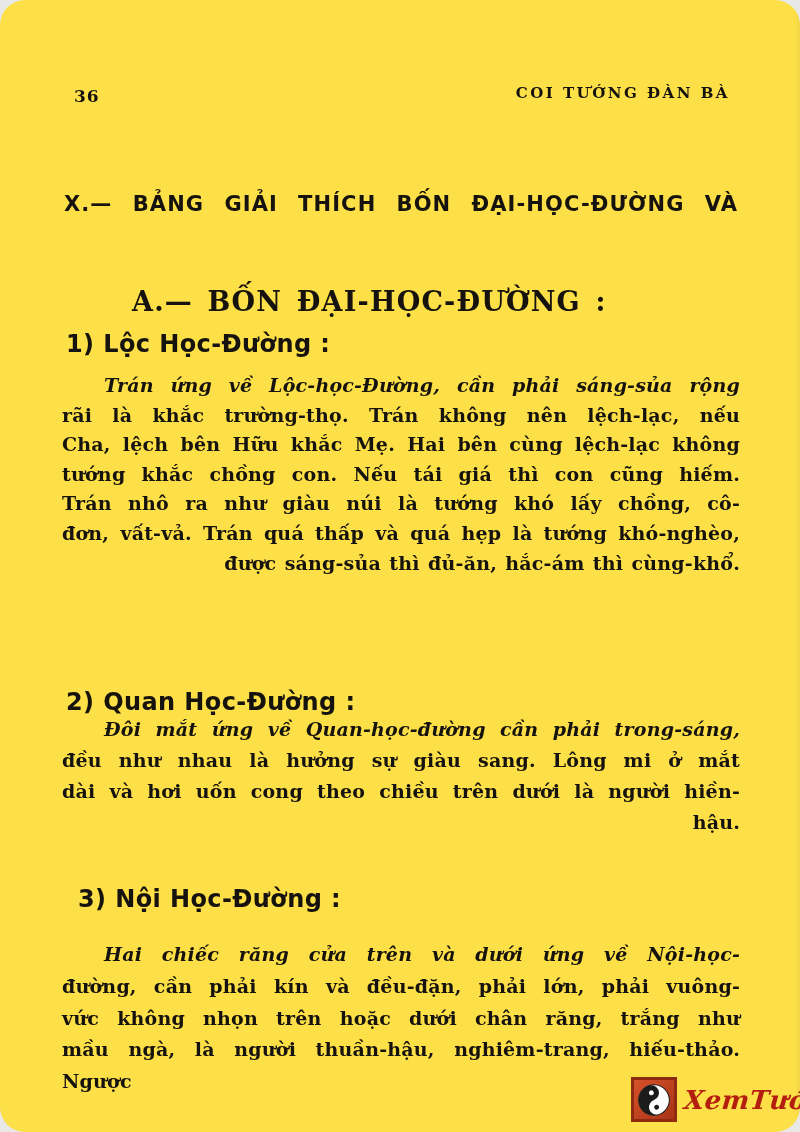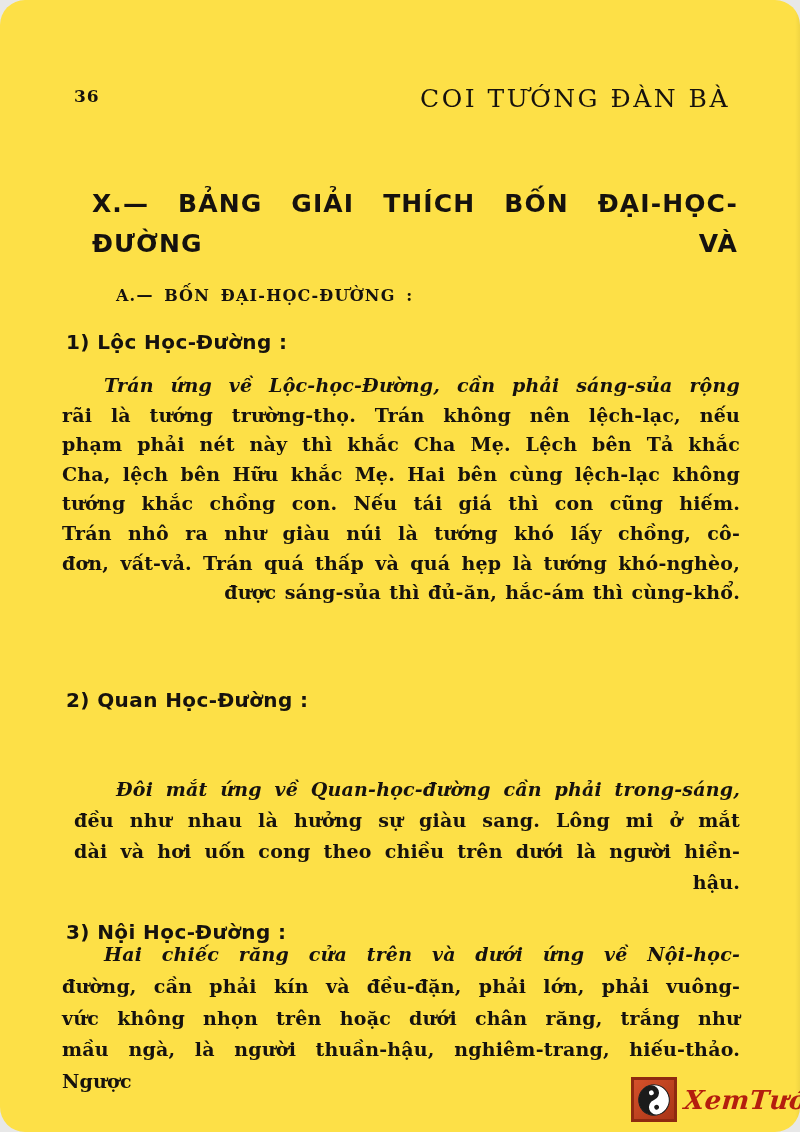--- a/index.html
+++ b/index.html
@@ -12,47 +12,47 @@
     content:"";position:absolute;top:0;right:0;width:5px;height:100%;
     background:linear-gradient(to left, rgba(0,0,0,0.05), rgba(0,0,0,0));
     pointer-events:none;
   }
   .hdr-num{
     position:absolute;left:74px;top:86px;
     font-size:17px;font-weight:700;letter-spacing:1px;
   }
   .hdr-title{
     position:absolute;right:70px;top:84px;
-    font-size:25px;font-weight:400;letter-spacing:2.5px;
+    font-size:15px;font-weight:700;letter-spacing:2.5px;
   }
   .title{
     position:absolute;left:64px;right:62px;top:184px;
     font-family:"DejaVu Sans", sans-serif;font-weight:700;
-    font-size:25px;letter-spacing:1.1px;line-height:40px;margin-left:28px;
+    font-size:21px;letter-spacing:1.1px;line-height:40px;
   }
   .title .t1{text-align:justify;text-align-last:justify;}
   .title .t2{text-align:center;word-spacing:7px;}
   .a-head{
-    position:absolute;left:116px;top:286px;
-    font-size:16px;font-weight:700;letter-spacing:1.2px;word-spacing:4px;text-align:center;
+    position:absolute;left:132px;top:286px;
+    font-size:27px;font-weight:700;letter-spacing:1.2px;word-spacing:4px;text-align:center;
   }
   .entry-head{
     position:absolute;left:66px;
     font-family:"DejaVu Sans", sans-serif;font-weight:700;
-    font-size:20px;letter-spacing:0.4px;
+    font-size:24px;letter-spacing:0.4px;
   }
   #e1h{top:330px;}
   #e2h{top:688px;}
-  #e3h{top:920px;}
+  #e3h{top:885px;margin-left:12px;}
   .para{
     position:absolute;left:62px;right:60px;
     font-size:19px;font-weight:700;word-spacing:1.5px;letter-spacing:0.2px;
   }
   #p1{top:371px;line-height:29.6px;}
-  #p2{top:774px;line-height:31px;margin-left:12px;}
+  #p2{top:714px;line-height:31px;}
   #p3{top:939px;line-height:31.8px;}
   .jl{text-align:justify;text-align-last:justify;}
   .ll{text-align:right;}
   .fl{text-indent:42px;font-style:italic;}
   .wm{
     position:absolute;left:631px;top:1077px;
     display:flex;align-items:center;gap:7px;
   }
   .wm-box{
     width:46px;height:45px;box-sizing:border-box;
@@ -77,22 +77,21 @@
 
   <div class="title">
     <div class="t1">X.— BẢNG GIẢI THÍCH BỐN ĐẠI-HỌC-ĐƯỜNG VÀ</div>
   </div>
 
   <div class="a-head">A.— BỐN ĐẠI-HỌC-ĐƯỜNG :</div>
 
   <div class="entry-head" id="e1h">1) Lộc Học-Đường :</div>
   <div class="para" id="p1">
     <div class="jl fl">Trán ứng về Lộc-học-Đường, cần phải sáng-sủa rộng</div>
-    <div class="jl">rãi là tướng trường-thọ. Trán không nên lệch-lạc, nếu</div>
-    <div class="jl">phạm phải nét này thì khắc Cha Mẹ. Lệch bên Tả khắc</div>
+    <div class="jl">rãi là khắc trường-thọ. Trán không nên lệch-lạc, nếu</div>
     <div class="jl">Cha, lệch bên Hữu khắc Mẹ. Hai bên cùng lệch-lạc không</div>
     <div class="jl">tướng khắc chồng con. Nếu tái giá thì con cũng hiếm.</div>
     <div class="jl">Trán nhô ra như giàu núi là tướng khó lấy chồng, cô-</div>
     <div class="jl">đơn, vất-vả. Trán quá thấp và quá hẹp là tướng khó-nghèo,</div>
     <div class="ll">được sáng-sủa thì đủ-ăn, hắc-ám thì cùng-khổ.</div>
   </div>
 
   <div class="entry-head" id="e2h">2) Quan Học-Đường :</div>
   <div class="para" id="p2">
     <div class="jl fl">Đôi mắt ứng về Quan-học-đường cần phải trong-sáng,</div>

